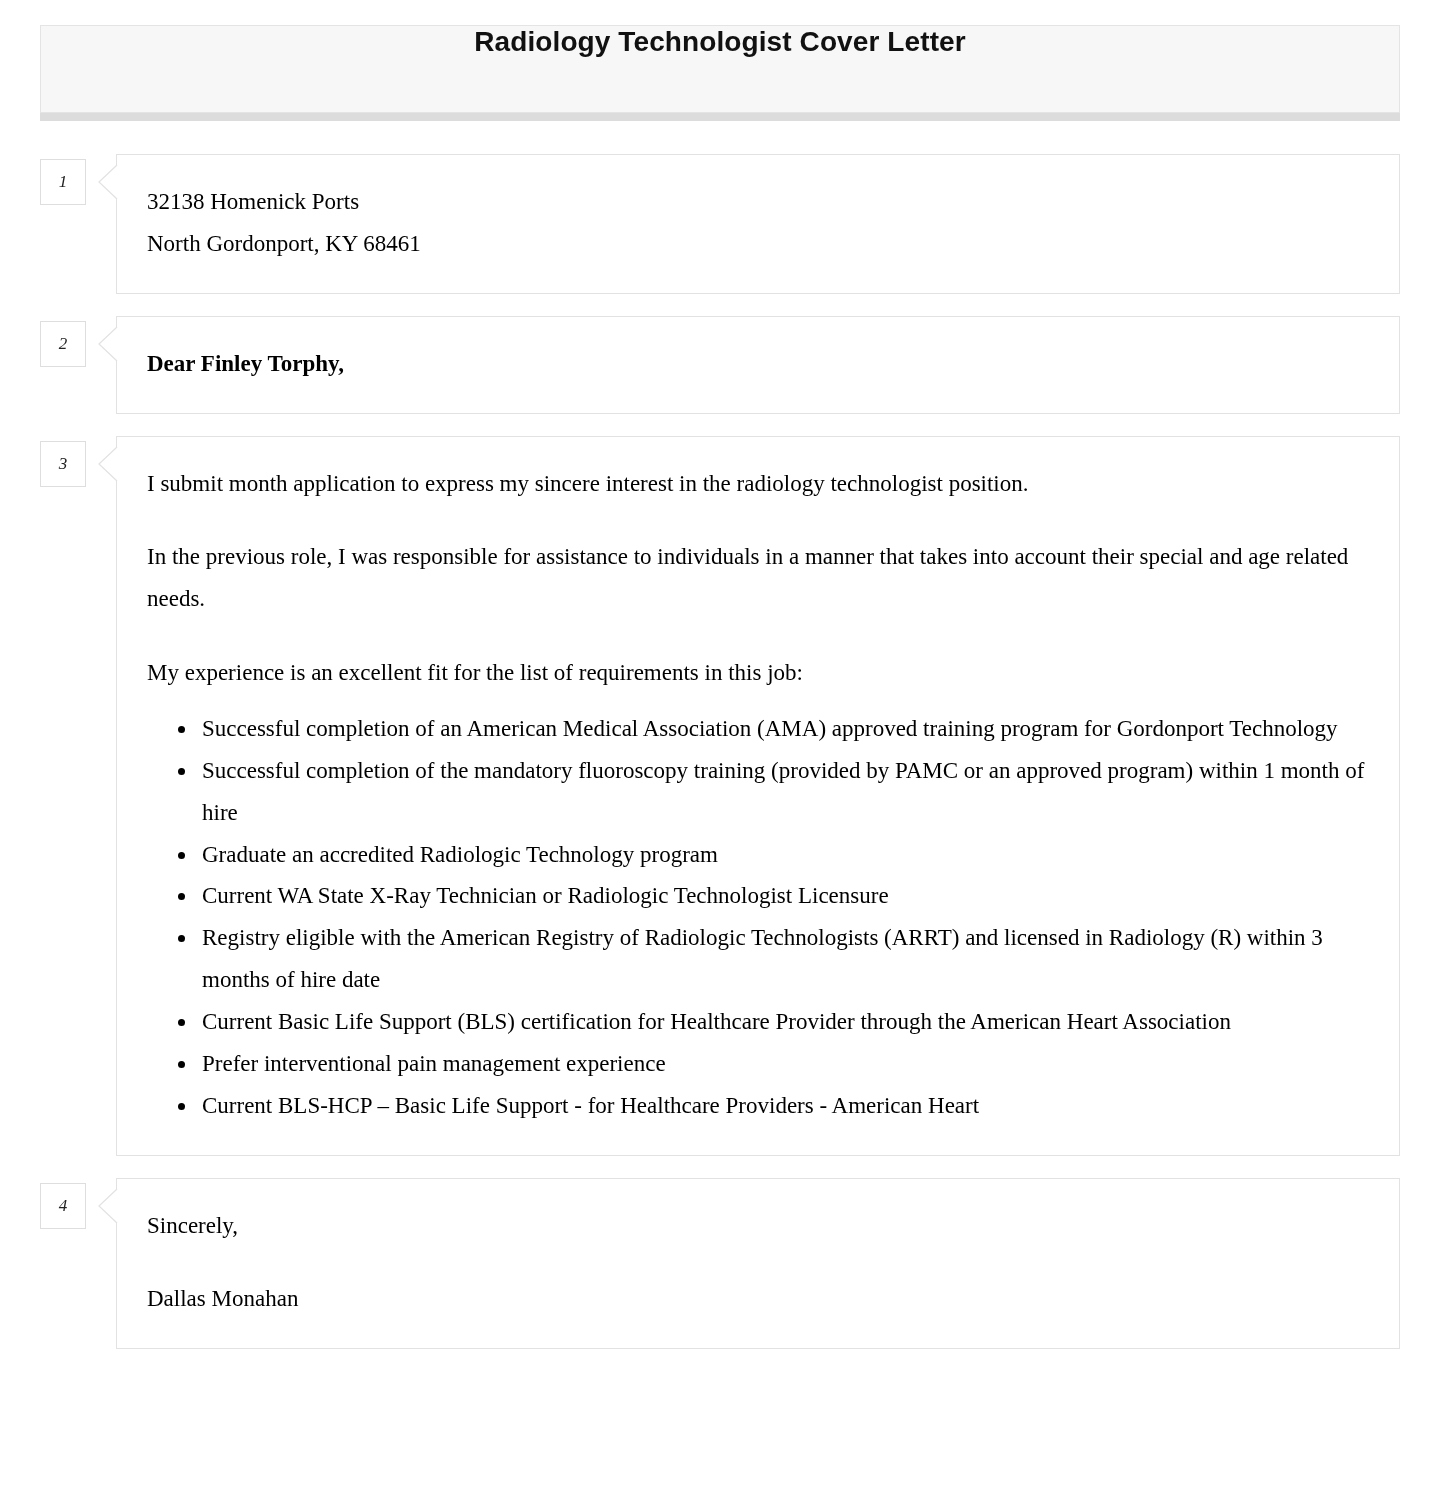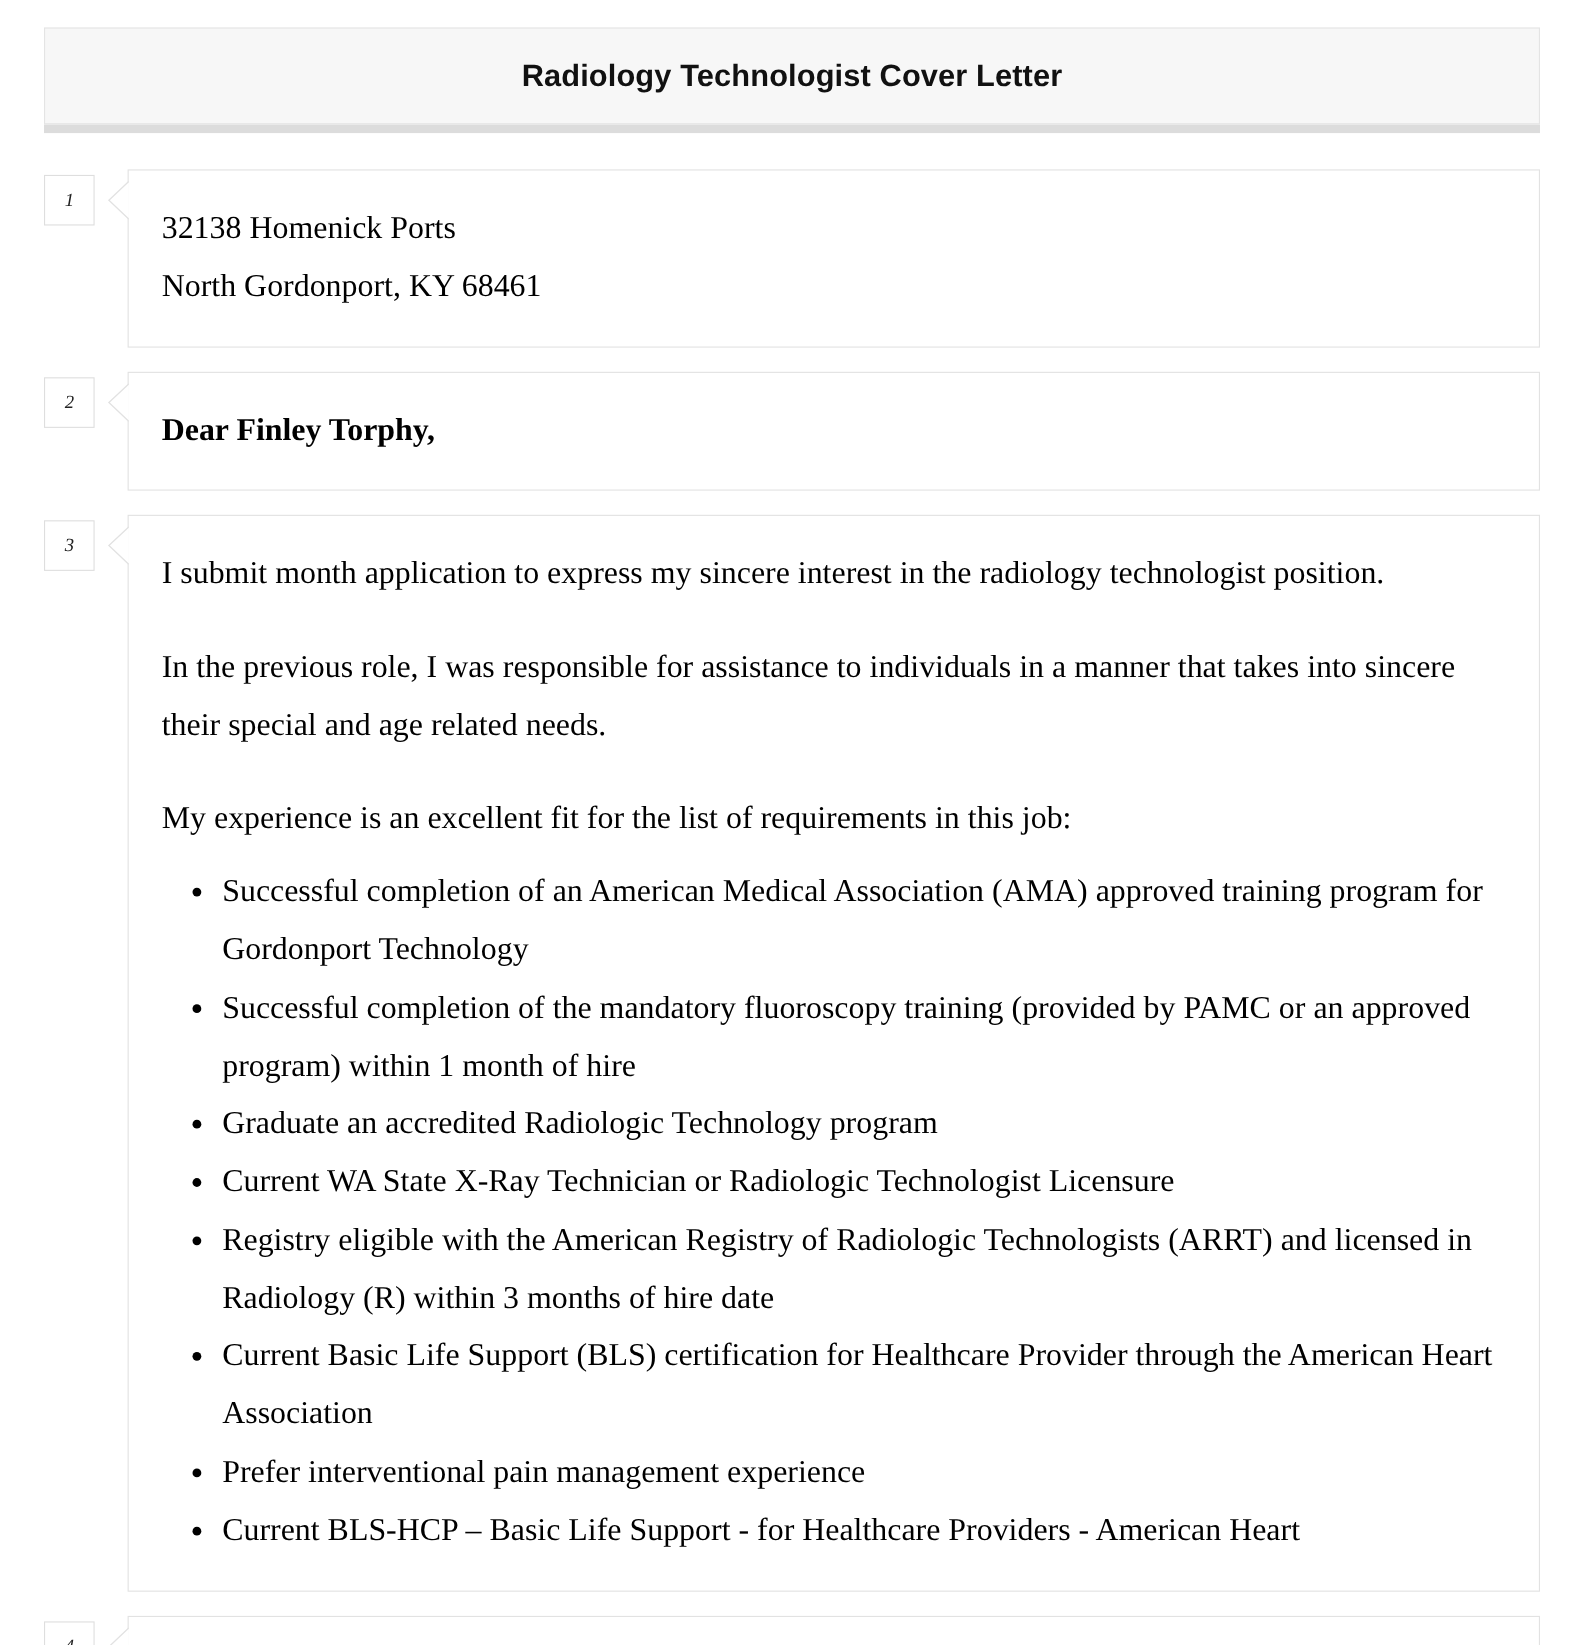--- a/index.html
+++ b/index.html
@@ -24,21 +24,20 @@
   .header-wrap {
     margin: 25px 40px 0 40px;
     border-bottom: 8px solid #dcdcdc;
   }
   .header-box {
     background: #f7f7f7;
     border: 1px solid #e4e4e4;
     box-sizing: border-box;
     height: 88px;
     display: flex;
-    align-items: center;
     justify-content: center;
   }
   .header-title {
     font-family: "Liberation Sans", "DejaVu Sans", sans-serif;
     font-weight: bold;
     font-size: 28px;
     color: #111111;
     letter-spacing: 0.1px;
   }
 
@@ -83,21 +82,21 @@
     top: 5px;
     display: block;
   }
 
   .bubble {
     flex: 1;
     border: 1px solid #e2e2e2;
     background: #ffffff;
     box-sizing: border-box;
     padding: 26px 30px 28px 30px;
-    font-size: 29px;
+    font-size: 23px;
     line-height: 1.82;
     color: #000000;
     min-width: 0;
   }
 
   .bubble p {
     margin: 0 0 32px 0;
   }
   .bubble p:last-child { margin-bottom: 0; }
   .bubble p.tight { margin-bottom: 0; }
@@ -164,21 +163,21 @@
     <div class="section">
       <div class="badge">3</div>
       <div class="notch-gap">
         <svg class="notch-svg" width="20" height="46" viewBox="0 0 20 46">
           <path d="M19 0 L19 46 L19 46 L19 40 L1 23 L19 6 Z" fill="#ffffff" stroke="none"></path>
           <path d="M19 6 L1 23 L19 40" fill="#ffffff" stroke="#e2e2e2" stroke-width="1.2"></path>
         </svg>
       </div>
       <div class="bubble">
         <p>I submit month application to express my sincere interest in the radiology technologist position.</p>
-        <p>In the previous role, I was responsible for assistance to individuals in a manner that takes into sincere their special and age related needs.</p>
+        <p>In the previous role, I was responsible for assistance to individuals in a manner that takes into account their special and age related needs.</p>
         <p class="tight">My experience is an excellent fit for the list of requirements in this job:</p>
         <ul>
           <li>Successful completion of an American Medical Association (AMA) approved training program for Gordonport Technology</li>
           <li>Successful completion of the mandatory fluoroscopy training (provided by PAMC or an approved program) within 1 month of hire</li>
           <li>Graduate an accredited Radiologic Technology program</li>
           <li>Current WA State X-Ray Technician or Radiologic Technologist Licensure</li>
           <li>Registry eligible with the American Registry of Radiologic Technologists (ARRT) and licensed in Radiology (R) within 3 months of hire date</li>
           <li>Current Basic Life Support (BLS) certification for Healthcare Provider through the American Heart Association</li>
           <li>Prefer interventional pain management experience</li>
           <li>Current BLS-HCP – Basic Life Support - for Healthcare Providers - American Heart</li>

